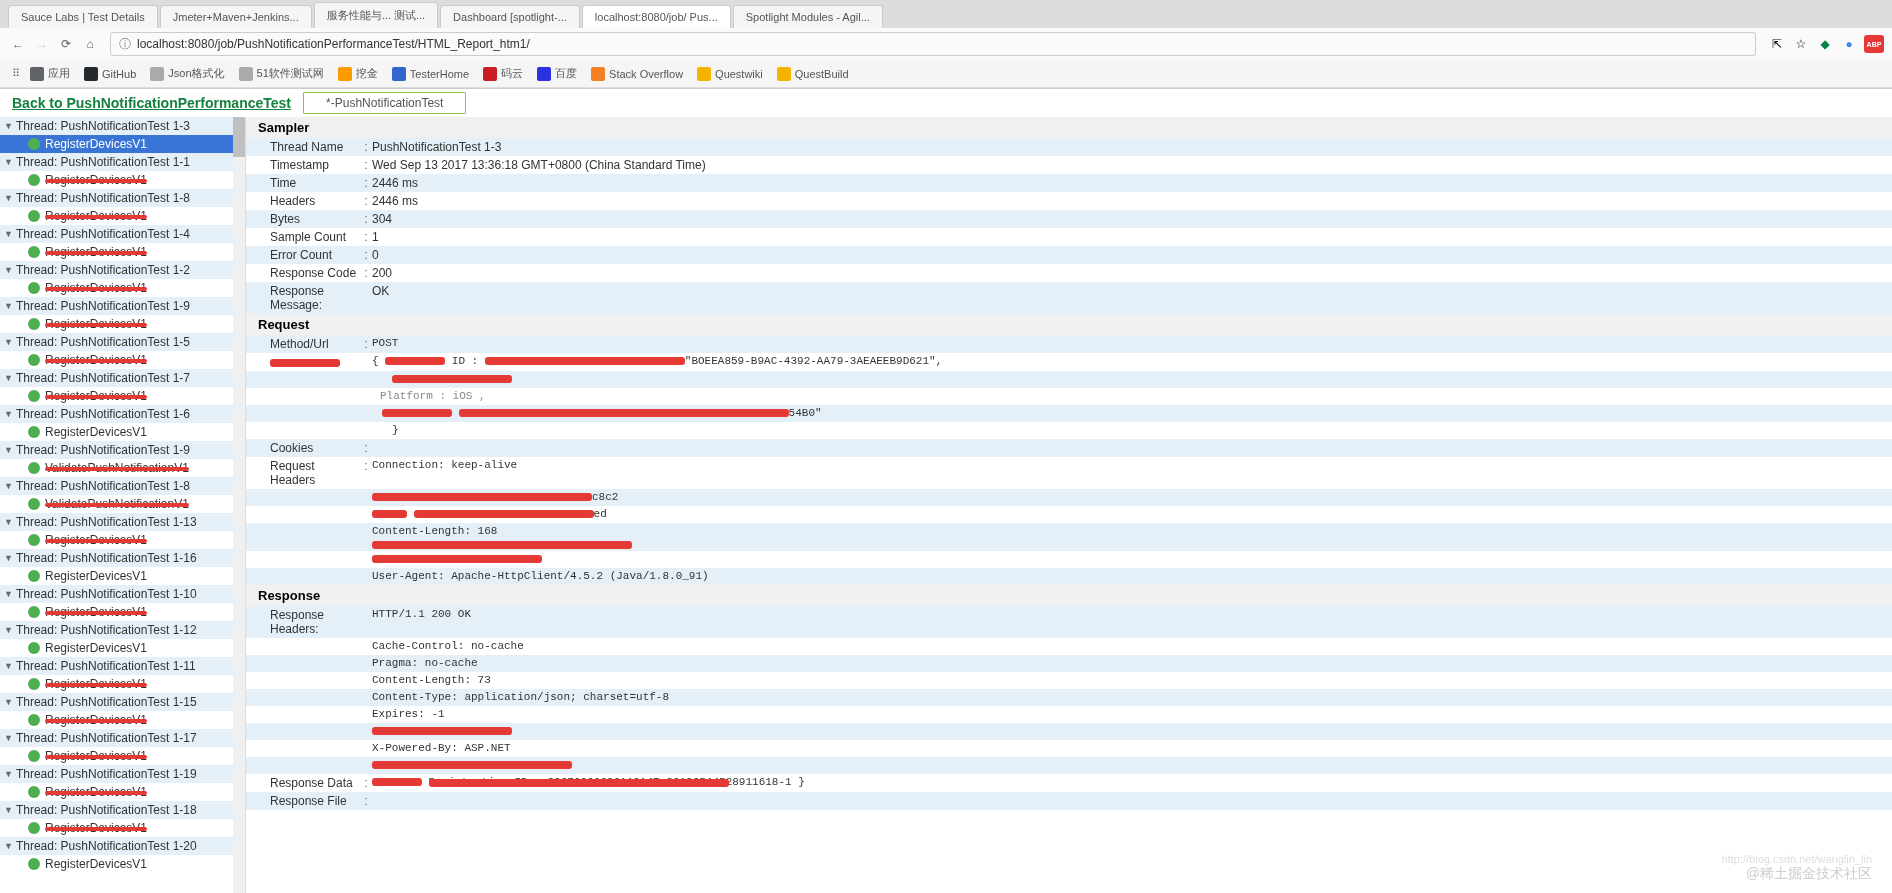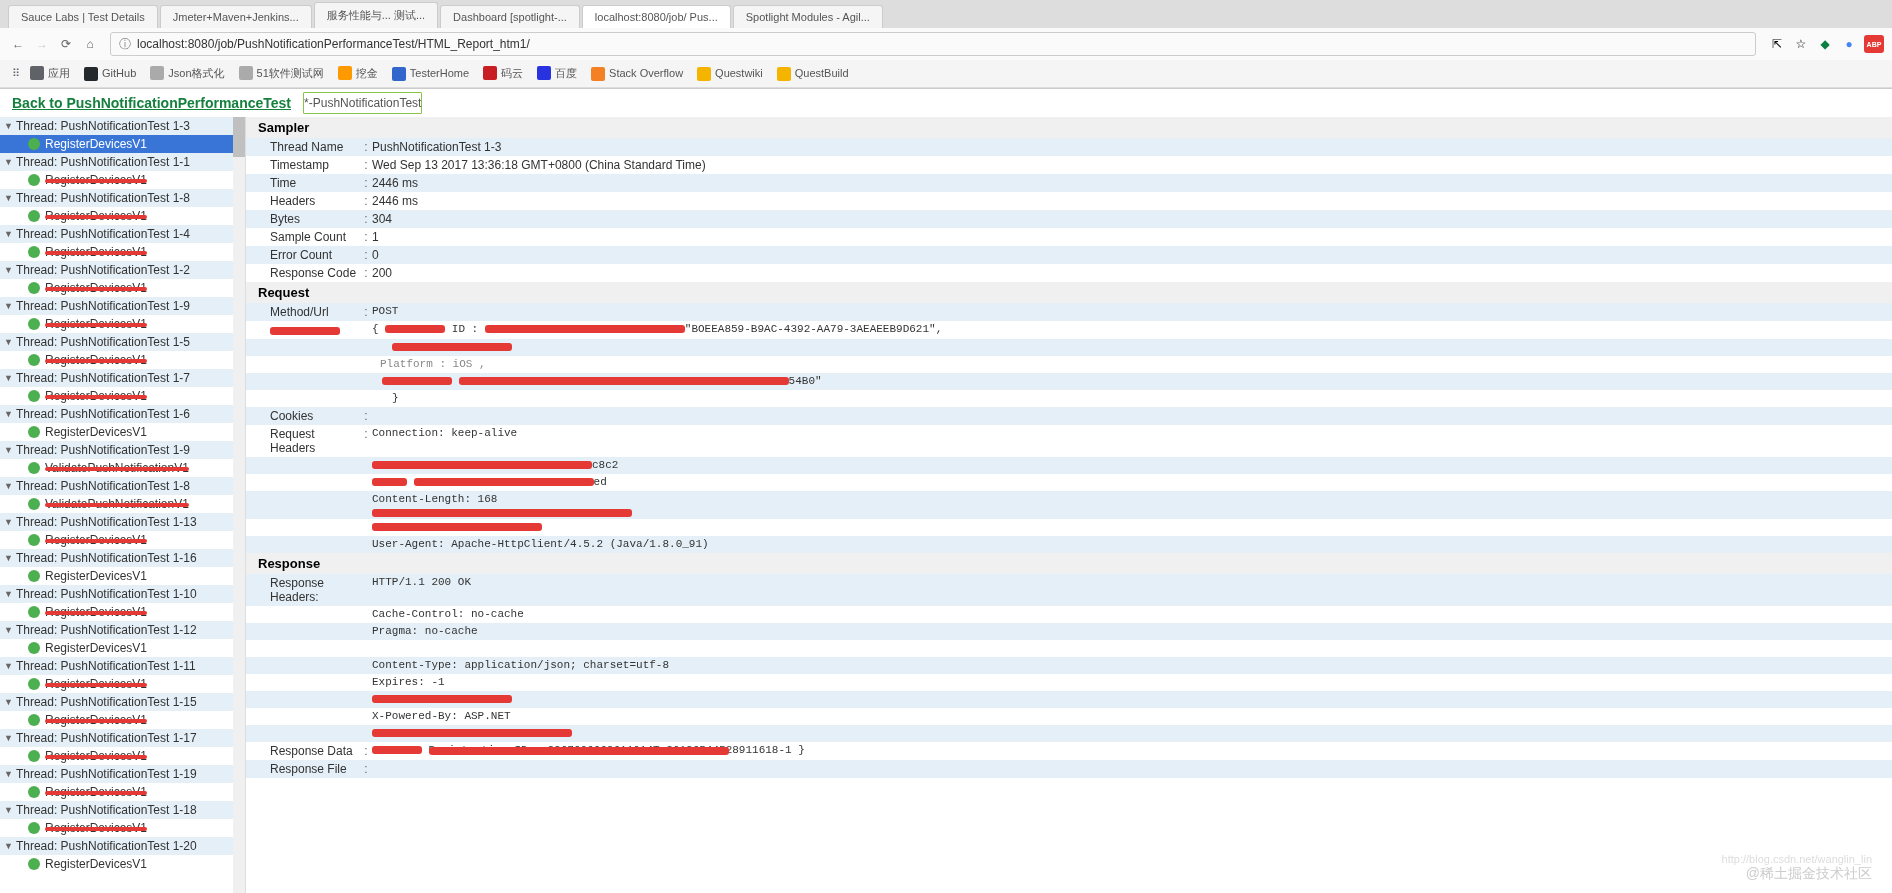--- a/index.html
+++ b/index.html
@@ -6,26 +6,26 @@
 body{font-family:Arial,sans-serif;font-size:12px;background:#fff;overflow:hidden}
 .browser-chrome{background:#f0f0f0;border-bottom:1px solid #ccc}
 .tab-strip{height:28px;background:#ddd;display:flex;align-items:flex-end;padding-left:8px}
 .browser-tab{background:#f5f5f5;border-radius:3px 3px 0 0;padding:5px 12px;margin-right:2px;font-size:11px;color:#555;display:flex;align-items:center;max-width:180px;border:1px solid #ccc;border-bottom:none}
 .browser-tab.active{background:#fff}
 .nav-bar{height:32px;display:flex;align-items:center;padding:0 8px;background:#fafafa}
 .nav-btn{width:20px;height:20px;margin-right:4px;display:flex;align-items:center;justify-content:center;color:#666;cursor:default}
 .url-bar{flex:1;height:24px;border:1px solid #ccc;border-radius:3px;padding:0 8px;display:flex;align-items:center;font-size:12px;color:#333;margin:0 6px}
 .nav-icon{width:18px;height:18px;margin-left:6px;display:flex;align-items:center;justify-content:center}
 .bookmark-bar{height:28px;display:flex;align-items:center;padding:0 12px;background:#f5f5f5;font-size:11px;border-bottom:1px solid #ddd}
-.bk-item{display:flex;align-items:flex-start;margin-right:14px;color:#555;cursor:default}
+.bk-item{display:flex;align-items:center;margin-right:14px;color:#555;cursor:default}
 .bk-ico{width:14px;height:14px;border-radius:2px;margin-right:4px;display:inline-block}
 .content{display:flex;height:calc(100vh - 88px)}
 .header-row{padding:3px 12px;display:flex;align-items:center}
 .back-link{color:#15803d;text-decoration:underline;font-size:14px;font-weight:bold;margin-right:12px}
-.tab-label{border:1px solid #8bc34a;background:#fff;padding:3px 0;font-size:12px;color:#555;border-radius:1px}
+.tab-label{border:1px solid #8bc34a;background:#fff;padding:3px 22px;font-size:12px;color:#555;border-radius:1px}
 .sidebar{width:246px;border-right:1px solid #ddd;overflow-y:auto;background:#fff;position:relative}
 .tree-item{padding:2px 4px;display:flex;align-items:center;font-size:12px;color:#333;min-height:16px;white-space:nowrap}
 .tree-item.thread{background:#e4eff7}
 .tree-item.thread .arrow{margin-right:3px;color:#666;font-size:9px}
 .tree-item.leaf{padding-left:28px}
 .tree-item.selected{background:#3875d7;color:#fff}
 .leaf-ico{width:12px;height:12px;background:#4caf50;border-radius:50%;margin-right:5px;display:inline-block;flex-shrink:0}
 .redact{position:relative;display:inline-block}
 .redact::after{content:'';position:absolute;left:0;right:0;top:40%;height:4px;background:#e53935;border-radius:2px}
 .main{flex:1;overflow-y:auto;padding:0}
@@ -235,20 +235,25 @@
         <div class="row alt">
           <div class="k">Error Count</div>
           <div class="sep">:</div>
           <div class="v nofont">0</div>
         </div>
         <div class="row ">
           <div class="k">Response Code</div>
           <div class="sep">:</div>
           <div class="v nofont">200</div>
         </div>
+        <div class="row alt">
+          <div class="k">Response Message:</div>
+          <div class="sep"></div>
+          <div class="v nofont">OK</div>
+        </div>
       </div>
 
     <div class="section-hdr">Request</div>
     <div class="row alt">
         <div class="k">Method/Url</div>
         <div class="sep">:</div>
         <div class="v">POST</div>
       </div>
     <div class="row">
         <div class="k"><span class="red-block" style="width:70px"></span></div>
@@ -320,20 +325,21 @@
         <div class="row ">
           <div class="k" style="width:102px"></div>
           <div class="v">Cache-Control: no-cache</div>
         </div>
         <div class="row alt">
           <div class="k" style="width:102px"></div>
           <div class="v">Pragma: no-cache</div>
         </div>
         <div class="row ">
           <div class="k" style="width:102px"></div>
+          <div class="v">Content-Length: 73</div>
         </div>
         <div class="row alt">
           <div class="k" style="width:102px"></div>
           <div class="v">Content-Type: application/json; charset=utf-8</div>
         </div>
         <div class="row ">
           <div class="k" style="width:102px"></div>
           <div class="v">Expires: -1</div>
         </div>
       </div>

